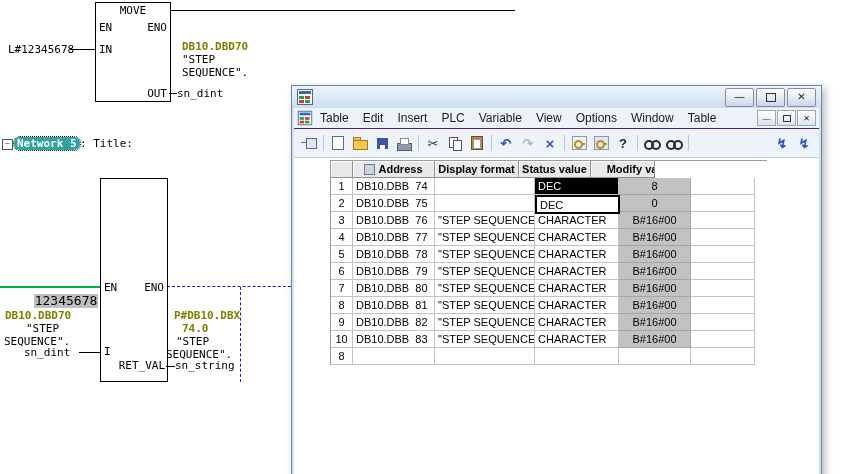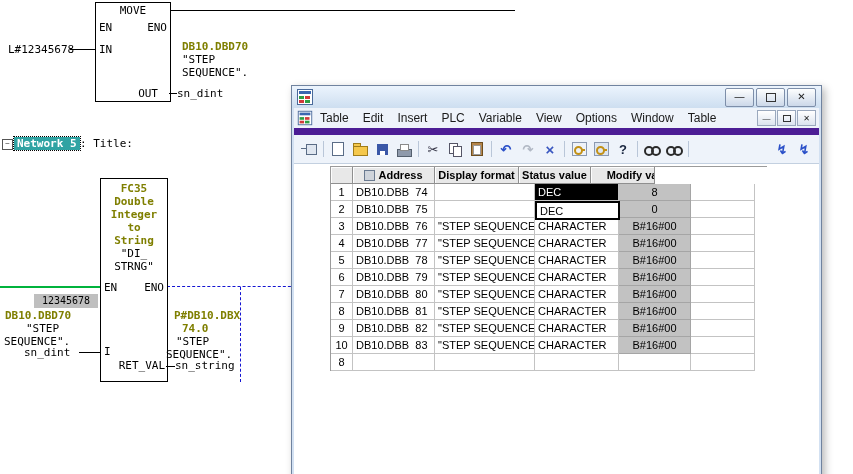--- a/index.html
+++ b/index.html
@@ -12,44 +12,44 @@
   .olive{color:#7f7f00;font-weight:bold;}
   .blk{position:absolute;border:1px solid #000;background:#fff;}
   .bt{position:absolute;top:1px;left:0;right:0;text-align:center;font-family:"DejaVu Sans Mono",monospace;font-size:11px;}
   .pin{position:absolute;font-family:"DejaVu Sans Mono",monospace;font-size:11px;line-height:13px;}
   .fcl{display:block;text-align:center;font-family:"DejaVu Sans Mono",monospace;font-size:11px;line-height:13px;}
   .fclines{position:absolute;top:3px;left:0;right:0;}
   .wire{position:absolute;background:#000;height:1px;}
   .gwire{position:absolute;background:#00b33c;height:2px;}
   .dashh{position:absolute;border-top:1px dashed #1414d2;height:0;}
   .dashv{position:absolute;border-left:1px dashed #1414d2;width:0;}
-  .grayval{position:absolute;background:#bfbfbf;font-family:"DejaVu Sans Mono",monospace;font-size:10px;
+  .grayval{position:absolute;background:#bfbfbf;font-family:"DejaVu Sans Mono",monospace;font-size:13px;
            line-height:14px;text-align:center;color:#000;}
   .netcollapse{position:absolute;width:9px;height:9px;border:1px solid #555;font-size:8px;line-height:8px;
                text-align:center;color:#333;background:#fff;}
-  .netlabel{background:#2fa3a3;color:#fff;font-weight:bold;padding:0 3px;outline:1px dotted #000;}
+  .netlabel{background:#2fa3a3;color:#fff;font-weight:bold;padding:0 3px;outline:1px dotted #000;border-radius:6px;}
 
   
   .win{position:absolute;left:291px;top:85px;width:529px;height:400px;background:#d3e1f2;
        border:1px solid #70839f;box-shadow:3px 3px 8px rgba(0,0,0,.28);display:flex;flex-direction:column;z-index:10;}
   .tbar{height:22px;flex:0 0 22px;display:flex;align-items:center;gap:4px;padding:0 5px;
         background:linear-gradient(#ecf4fd,#cddef0);font-size:12px;color:#111;}
   .appicon{width:14px;height:14px;border:1px solid #4a6a9a;background:
         linear-gradient(#fff,#fff) ;position:relative;flex:0 0 14px;}
   .appicon::before{content:"";position:absolute;left:1px;top:1px;right:1px;height:3px;background:#3a66b0;}
   .appicon::after{content:"";position:absolute;left:1px;top:6px;width:5px;height:3px;background:#2f9e44;box-shadow:6px 0 0 #d03a3a,0 4px 0 #d03a3a,6px 4px 0 #2f9e44;}
   .hl{background:#00e9e9;padding:0 2px;}
   .wbtns{margin-left:auto;display:flex;gap:2px;}
   .wbtn{width:27px;height:17px;border:1px solid #7d8ea9;border-radius:2px;
         background:linear-gradient(#fdfefe,#ccd8e9);display:flex;align-items:center;justify-content:center;
         font-size:10px;line-height:10px;color:#222;}
   .maxglyph{width:8px;height:7px;border:1px solid #333;}
   .cli{flex:1;display:flex;flex-direction:column;margin:0 2px 0 2px;min-height:0;}
   .mbar{height:20px;flex:0 0 20px;display:flex;align-items:center;background:#eef3fa;
-        border-bottom:7px solid #4c1d95;font-size:12px;color:#1a1a1a;padding:0 3px;}
+        border-bottom:1px solid #4c1d95;font-size:12px;color:#1a1a1a;padding:0 3px;}
   .mitem{padding:1px 7px;}
   .mbtns{margin-left:auto;display:flex;gap:1px;}
   .mbtn{width:17px;height:14px;border:1px solid #9aa8bd;background:linear-gradient(#fff,#dce4ef);
         display:flex;align-items:center;justify-content:center;font-size:8px;color:#222;}
   .rstglyph{width:6px;height:5px;border:1px solid #333;}
   .tbarr{height:28px;flex:0 0 28px;display:flex;align-items:center;background:#eef3fa;
          border-bottom:1px solid #c3d0e0;padding:0 4px;}
   .tbtn{width:22px;height:20px;display:flex;align-items:center;justify-content:center;flex:0 0 22px;}
   .tbtn.dis{opacity:.45;}
   .tbtn.pushright{margin-left:auto;}
@@ -115,47 +115,38 @@
 
     <div class="wire" style="left:169px;top:10px;width:346px;"></div>
     <span class="f" style="left:8px;top:43px;">L#12345678</span>
     <div class="wire" style="left:70px;top:49px;width:25px;"></div>
 
     <div class="blk" style="left:95px;top:2px;width:74px;height:98px;">
       <span class="bt">MOVE</span>
       <span class="pin" style="left:3px;top:18px;">EN</span>
       <span class="pin" style="right:3px;top:18px;">ENO</span>
       <span class="pin" style="left:3px;top:40px;">IN</span>
-      <span class="pin" style="right:12px;top:84px;">OUT</span>
+      <span class="pin" style="right:3px;top:84px;">OUT</span>
     </div>
 
     <span class="f olive" style="left:182px;top:40px;">DB10.DBD70</span>
     <span class="f" style="left:182px;top:53px;">"STEP</span>
     <span class="f" style="left:182px;top:66px;">SEQUENCE".</span>
     <div class="wire" style="left:169px;top:93px;width:8px;"></div>
     <span class="f" style="left:177px;top:87px;">sn_dint</span>
 
     <span class="netcollapse" style="left:2px;top:139px;">−</span>
     <span class="f netlabel" style="left:14px;top:137px;">Network 5</span>
     <span class="f" style="left:80px;top:137px;text-align:right;">: Title:</span>
 
     <div class="gwire" style="left:0;top:286px;width:100px;"></div>
     <div class="dashh" style="left:167px;top:286px;width:275px;"></div>
     <div class="dashv" style="left:240px;top:287px;height:95px;"></div>
 
     <div class="blk" style="left:100px;top:178px;width:66px;height:202px;">
-      <div class="fclines">
-        <span class="fcl olive">FC35</span>
-        <span class="fcl olive">Double</span>
-        <span class="fcl olive">Integer</span>
-        <span class="fcl olive">to</span>
-        <span class="fcl olive">String</span>
-        <span class="fcl">"DI_</span>
-        <span class="fcl">STRNG"</span>
-      </div>
       <span class="pin" style="left:3px;top:102px;">EN</span>
       <span class="pin" style="right:3px;top:102px;">ENO</span>
       <span class="pin" style="left:3px;top:166px;">I</span>
       <span class="pin" style="right:2px;top:180px;text-align:center;">RET_VAL</span>
     </div>
 
     <div class="grayval" style="left:34px;top:294px;width:64px;height:14px;">12345678</div>
     <span class="f olive" style="left:5px;top:309px;">DB10.DBD70</span>
     <span class="f" style="left:26px;top:322px;">"STEP</span>
     <span class="f" style="left:4px;top:335px;">SEQUENCE".</span>

